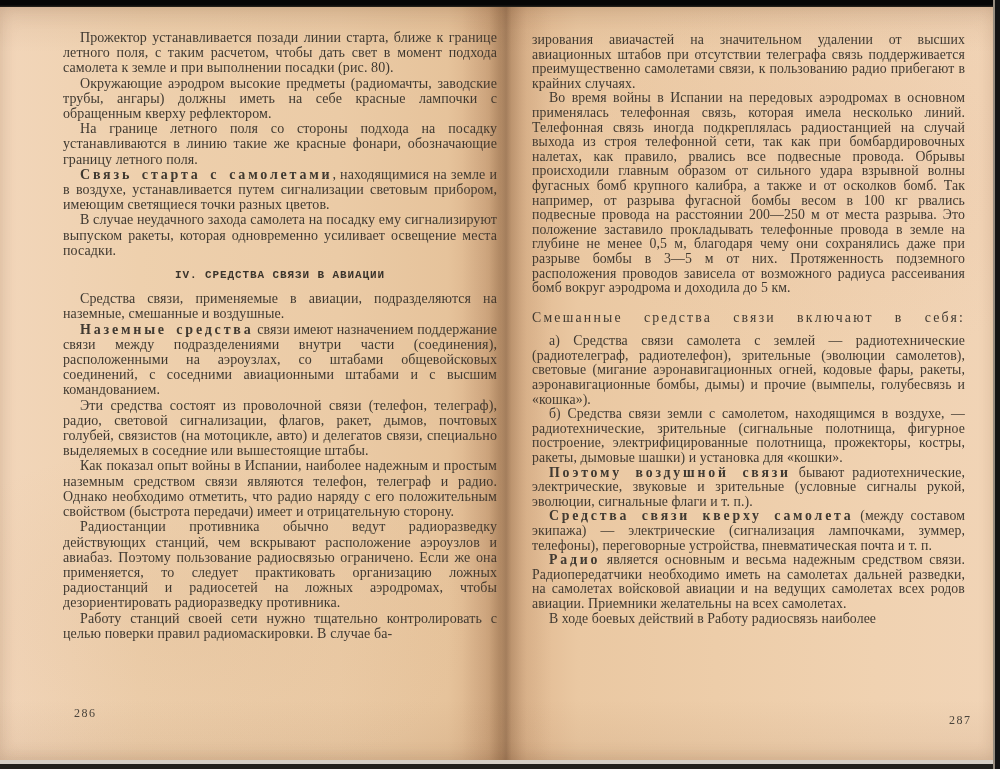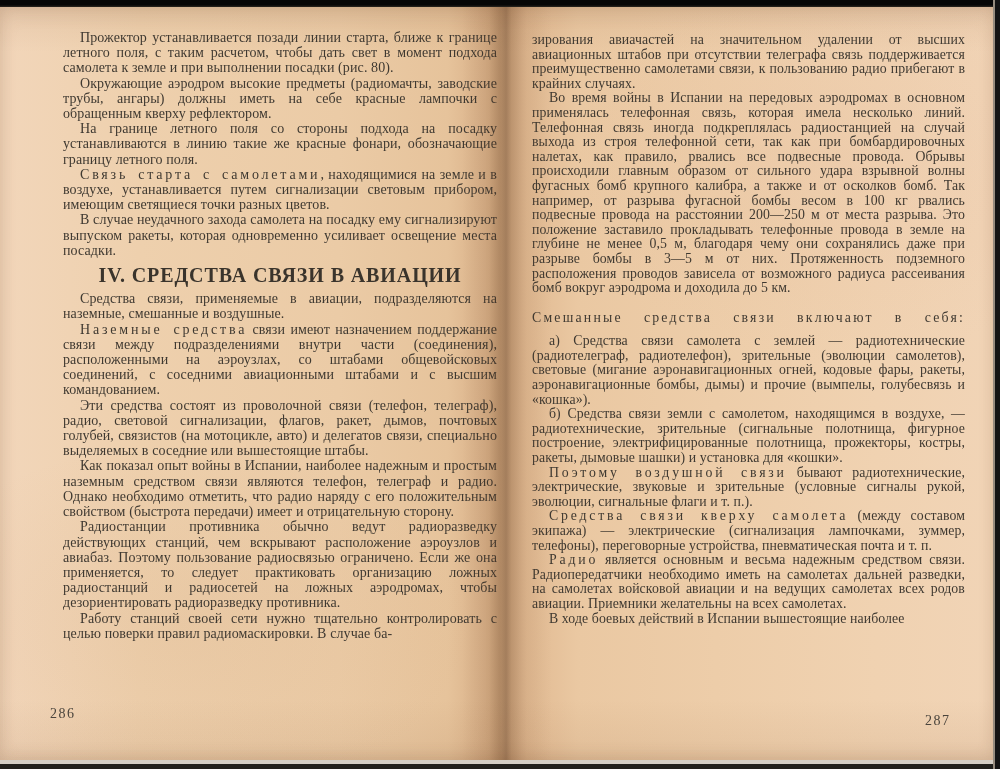--- a/index.html
+++ b/index.html
@@ -76,43 +76,46 @@
   .para {
     margin: 0;
     text-indent: 17px;
     text-align: justify;
     letter-spacing: 0.1px;
   }
   .no-indent { text-indent: 0; }
   .spaced-lead {
     letter-spacing: 2.8px;
     word-spacing: 3px;
+    font-weight: bold;
   }
   .spaced-line {
     text-indent: 0;
     letter-spacing: 2.2px;
     word-spacing: 2px;
     text-align: justify;
     text-align-last: justify;
     margin: 15px 0 9px 0;
   }
   .heading {
-    font-size: 20px;
+    font-size: 11px;
     font-weight: bold;
     text-align: center;
     letter-spacing: 0.9px;
     margin: 10px 0 8px 0;
     text-indent: 0;
     color: #3a342c;
+    font-family: Liberation Mono, monospace;
   }
   .pagenum {
     position: absolute;
-    font-size: 14px;
+    font-size: 12px;
     letter-spacing: 1.5px;
     color: #4a443c;
+    margin-left: 24px;
   }
   .pagenum-left { left: 50px; top: 706px; }
   .pagenum-right { left: 925px; top: 713px; }
 </style>
 </head>
 <body>
 
 <div class="scan">
   <div class="paper"></div>
 
@@ -133,21 +136,21 @@
 
   <div class="page page-right">
     <p class="para no-indent">зирования авиачастей на значительном удалении от высших авиационных штабов при отсутствии телеграфа связь поддерживается преимущественно самолетами связи, к пользованию радио прибегают в крайних случаях.</p>
     <p class="para">Во время войны в Испании на передовых аэродромах в основном применялась телефонная связь, которая имела несколько линий. Телефонная связь иногда подкреплялась радиостанцией на случай выхода из строя телефонной сети, так как при бомбардировочных налетах, как правило, рвались все подвесные провода. Обрывы происходили главным образом от сильного удара взрывной волны фугасных бомб крупного калибра, а также и от осколков бомб. Так например, от разрыва фугасной бомбы весом в 100 кг рвались подвесные провода на расстоянии 200—250 м от места разрыва. Это положение заставило прокладывать телефонные провода в земле на глубине не менее 0,5 м, благодаря чему они сохранялись даже при разрыве бомбы в 3—5 м от них. Протяженность подземного расположения проводов зависела от возможного радиуса рассеивания бомб вокруг аэродрома и доходила до 5 км.</p>
     <p class="para spaced-line">Смешанные средства связи включают в себя:</p>
     <p class="para">а) Средства связи самолета с землей — радиотехнические (радиотелеграф, радиотелефон), зрительные (эволюции самолетов), световые (мигание аэронавигационных огней, кодовые фары, ракеты, аэронавигационные бомбы, дымы) и прочие (вымпелы, голубесвязь и «кошка»).</p>
     <p class="para">б) Средства связи земли с самолетом, находящимся в воздухе, — радиотехнические, зрительные (сигнальные полотнища, фигурное построение, электрифицированные полотнища, прожекторы, костры, ракеты, дымовые шашки) и установка для «кошки».</p>
     <p class="para"><span class="spaced-lead">Поэтому воздушной связи</span><span> бывают радиотехнические, электрические, звуковые и зрительные (условные сигналы рукой, эволюции, сигнальные флаги и т. п.).</span></p>
     <p class="para"><span class="spaced-lead">Средства связи кверху самолета</span><span> (между составом экипажа) — электрические (сигнализация лампочками, зуммер, телефоны), переговорные устройства, пневматическая почта и т. п.</span></p>
     <p class="para"><span class="spaced-lead">Радио</span><span> является основным и весьма надежным средством связи. Радиопередатчики необходимо иметь на самолетах дальней разведки, на самолетах войсковой авиации и на ведущих самолетах всех родов авиации. Приемники желательны на всех самолетах.</span></p>
-    <p class="para">В ходе боевых действий в Испании вышестоящие наиболее</p>
+    <p class="para">В ходе боевых действий в Работу радиосвязь наиболее</p>
   </div>
 
   <div class="pagenum pagenum-left">286</div>
   <div class="pagenum pagenum-right">287</div>
 
   <div class="gutter"></div>
   <div class="edge-top"></div>
   <div class="edge-bottom-light"></div>
   <div class="edge-bottom"></div>
   <div class="edge-right"></div>

